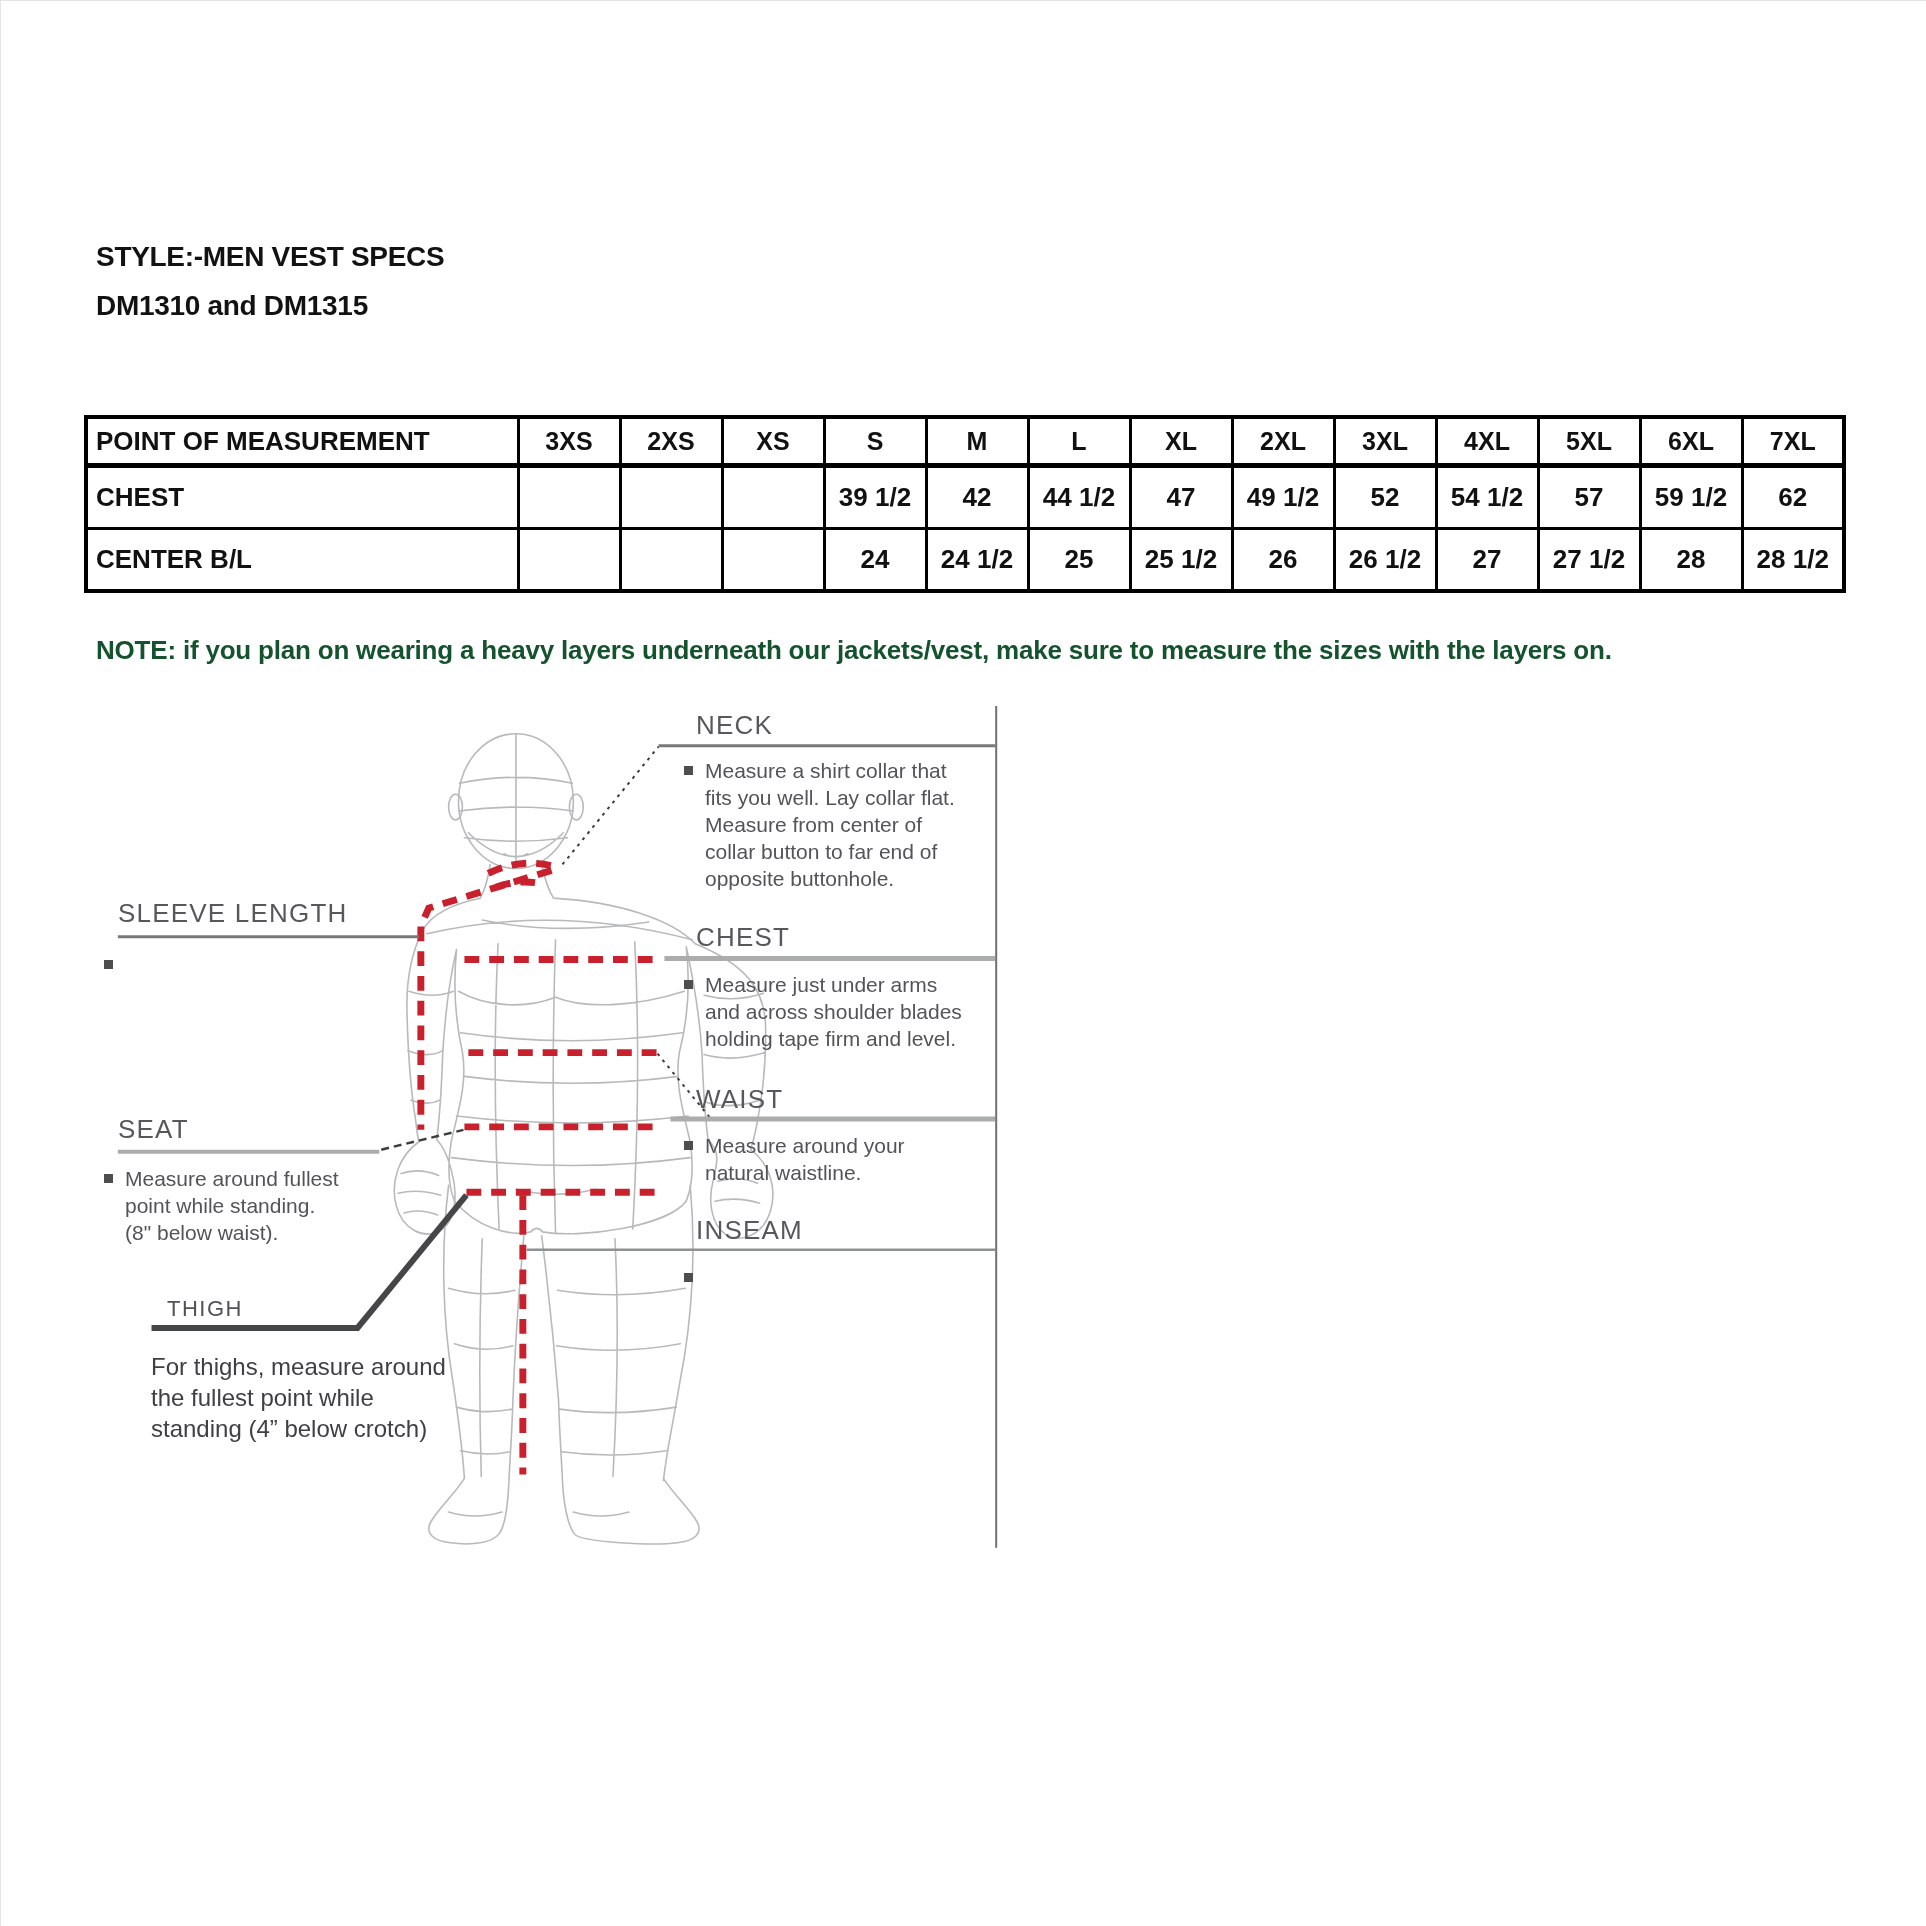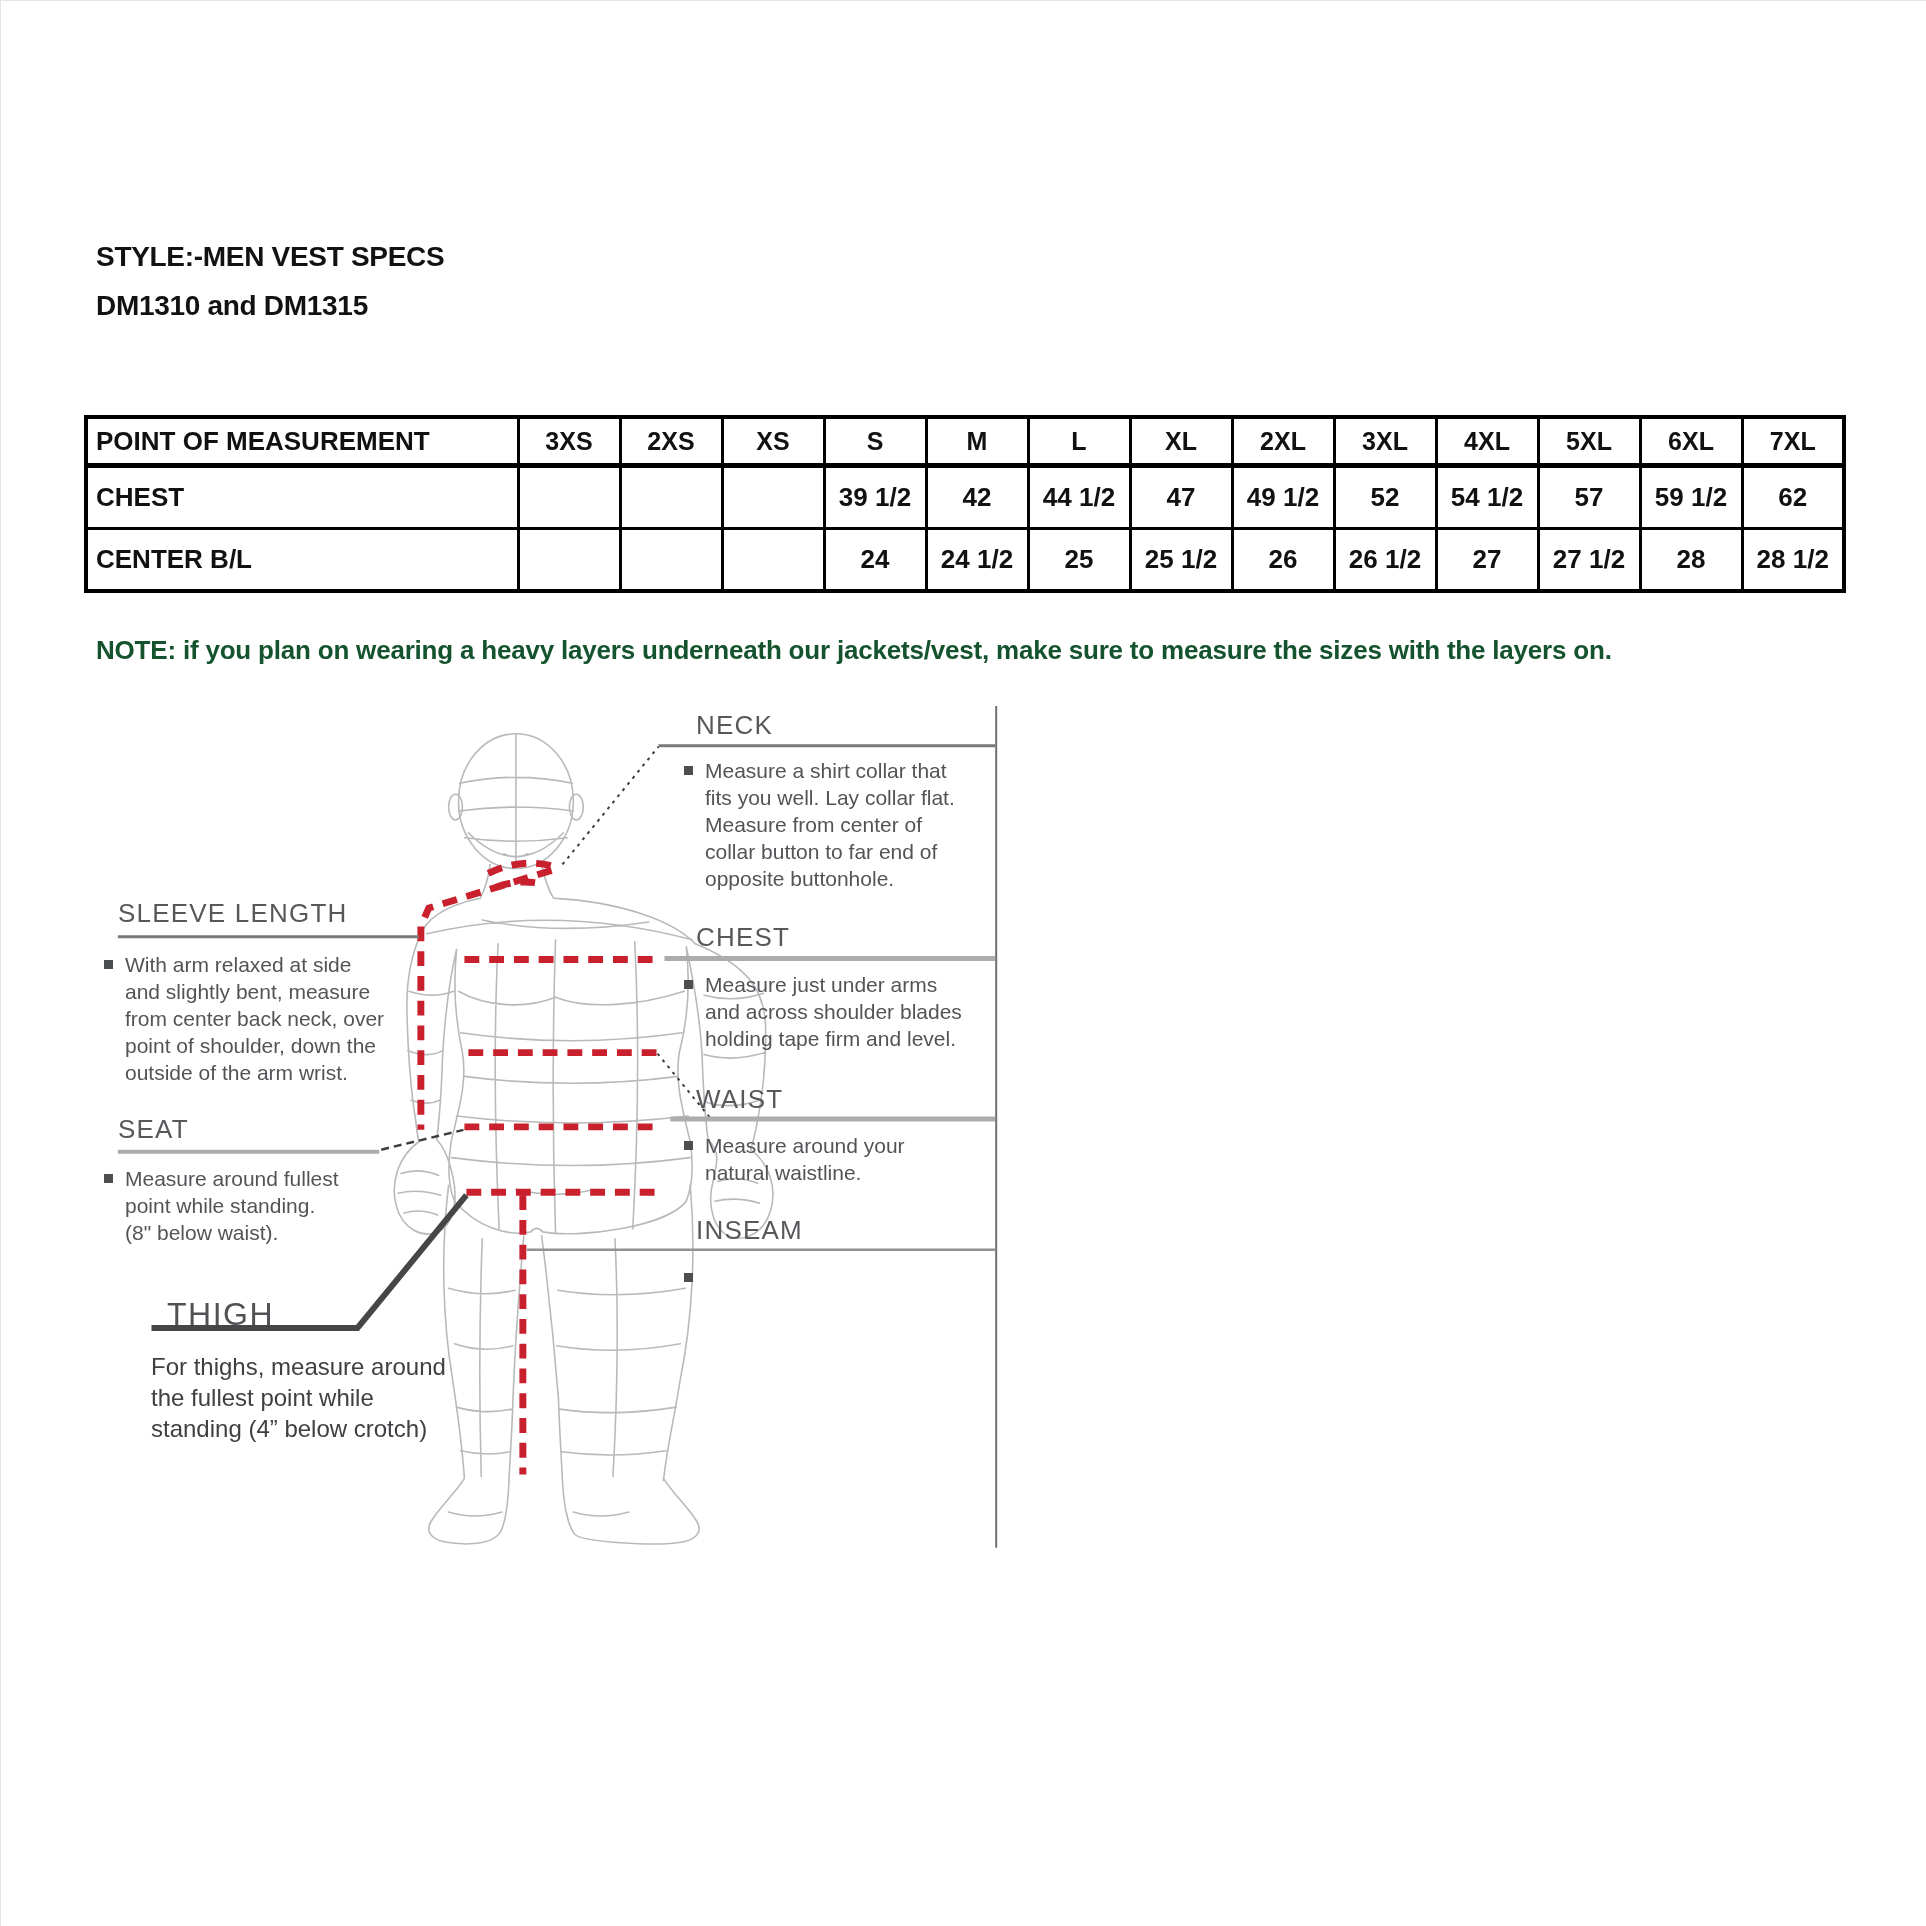--- a/index.html
+++ b/index.html
@@ -25,21 +25,21 @@
   table.size th.lbl{text-align:left;padding-left:8px;font-size:26px;}
   table.size td{height:59px;font-size:26px;font-weight:700;text-align:center;padding:0 2px;}
   table.size td.lbl{text-align:left;padding-left:8px;font-weight:700;font-size:26px;}
 
   svg.diagram{position:absolute;left:0;top:0;pointer-events:none;}
 
   .h{position:absolute;color:#57585b;font-size:26px;font-weight:400;letter-spacing:1.2px;white-space:nowrap;}
   .p{position:absolute;display:flex;align-items:flex-start;color:#535457;font-size:21px;line-height:27px;font-weight:400;}
   .p .sq{flex:none;width:9px;height:9px;background:#4d4e50;margin:9px 12px 0 0;}
   .p .ptxt{white-space:pre-line;}
-  .h-thigh{color:#515256;font-size:32px;letter-spacing:1.5px;}
+  .h-thigh{color:#515256;font-size:22px;letter-spacing:1.5px;}
   .p-thigh{color:#3f4043;font-size:24px;line-height:31px;}
   .p-thigh .ptxt{white-space:pre-line;}
 </style>
 </head>
 <body>
 
 <div class="page">
 
   <div class="title t1">STYLE:-MEN VEST SPECS</div>
   <div class="title t2">DM1310 and DM1315</div>
@@ -210,25 +210,20 @@
   </div>
 
   <div class="h" style="left:695px;top:1214px;text-align:center;">INSEAM</div>
   <div class="p" style="left:683px;top:1263px;width:315px;">
     <span class="sq"></span>
   </div>
 
   <div class="h" style="left:117px;top:897px;">SLEEVE LENGTH</div>
   <div class="p" style="left:103px;top:950px;width:317px;">
     <span class="sq"></span>
-    <span class="ptxt">With arm relaxed at side
-and slightly bent, measure
-from center back neck, over
-point of shoulder, down the
-outside of the arm wrist.</span>
   </div>
 
   <div class="h" style="left:117px;top:1113px;">SEAT</div>
   <div class="p" style="left:103px;top:1164px;width:317px;">
     <span class="sq"></span>
     <span class="ptxt">Measure around fullest
 point while standing.
 (8" below waist).</span>
   </div>
 

